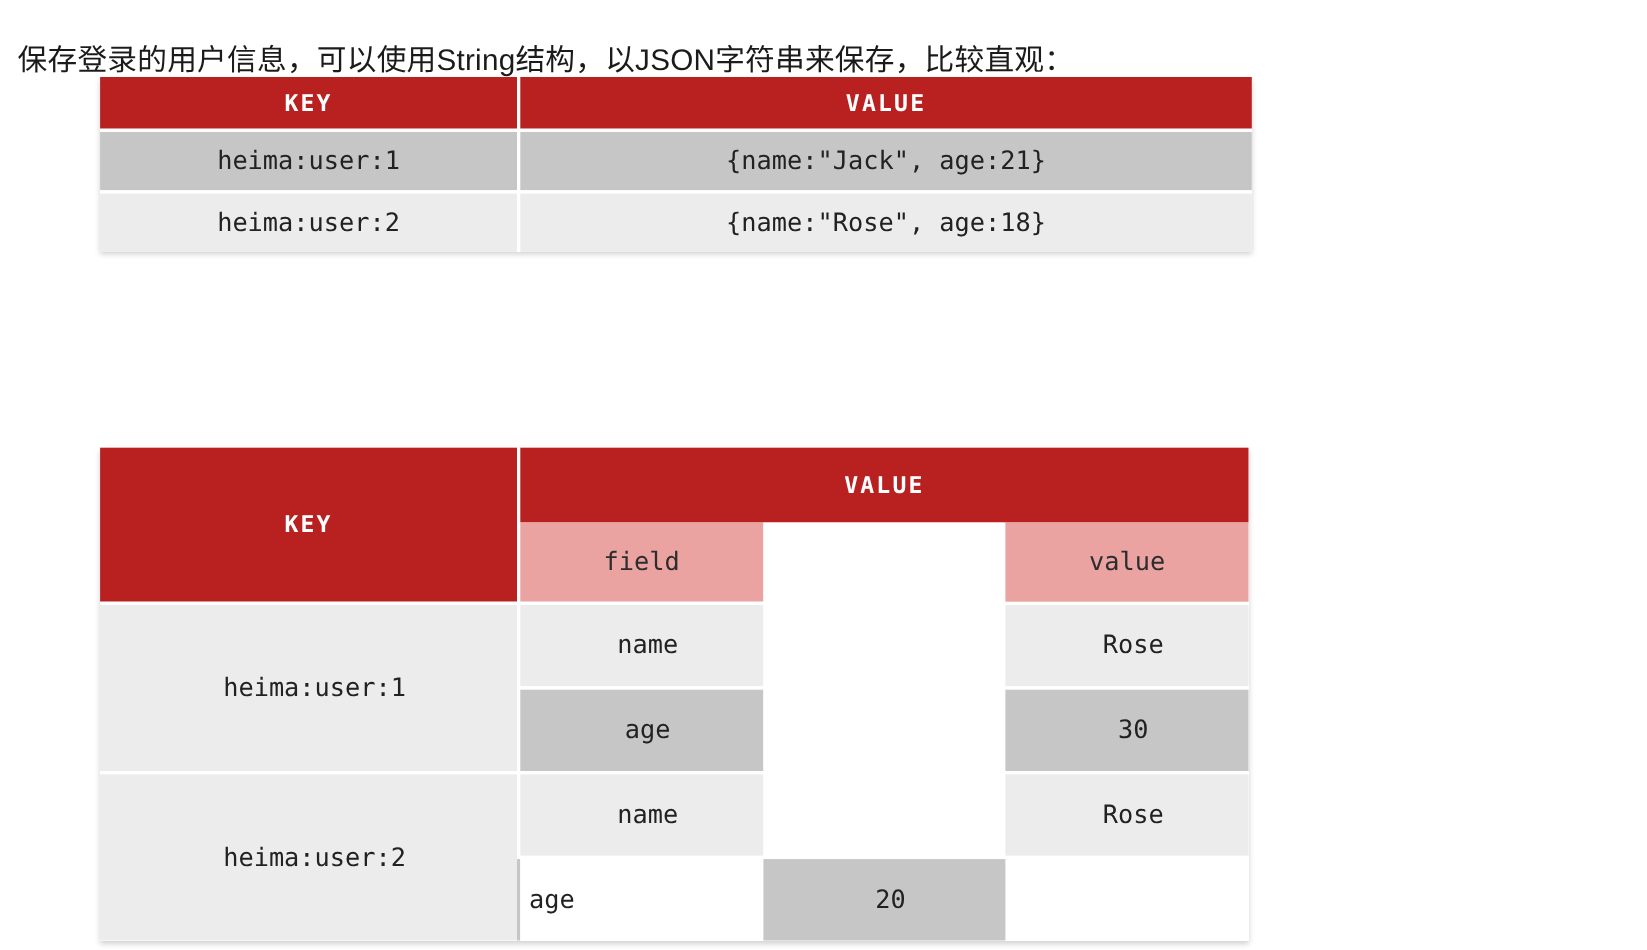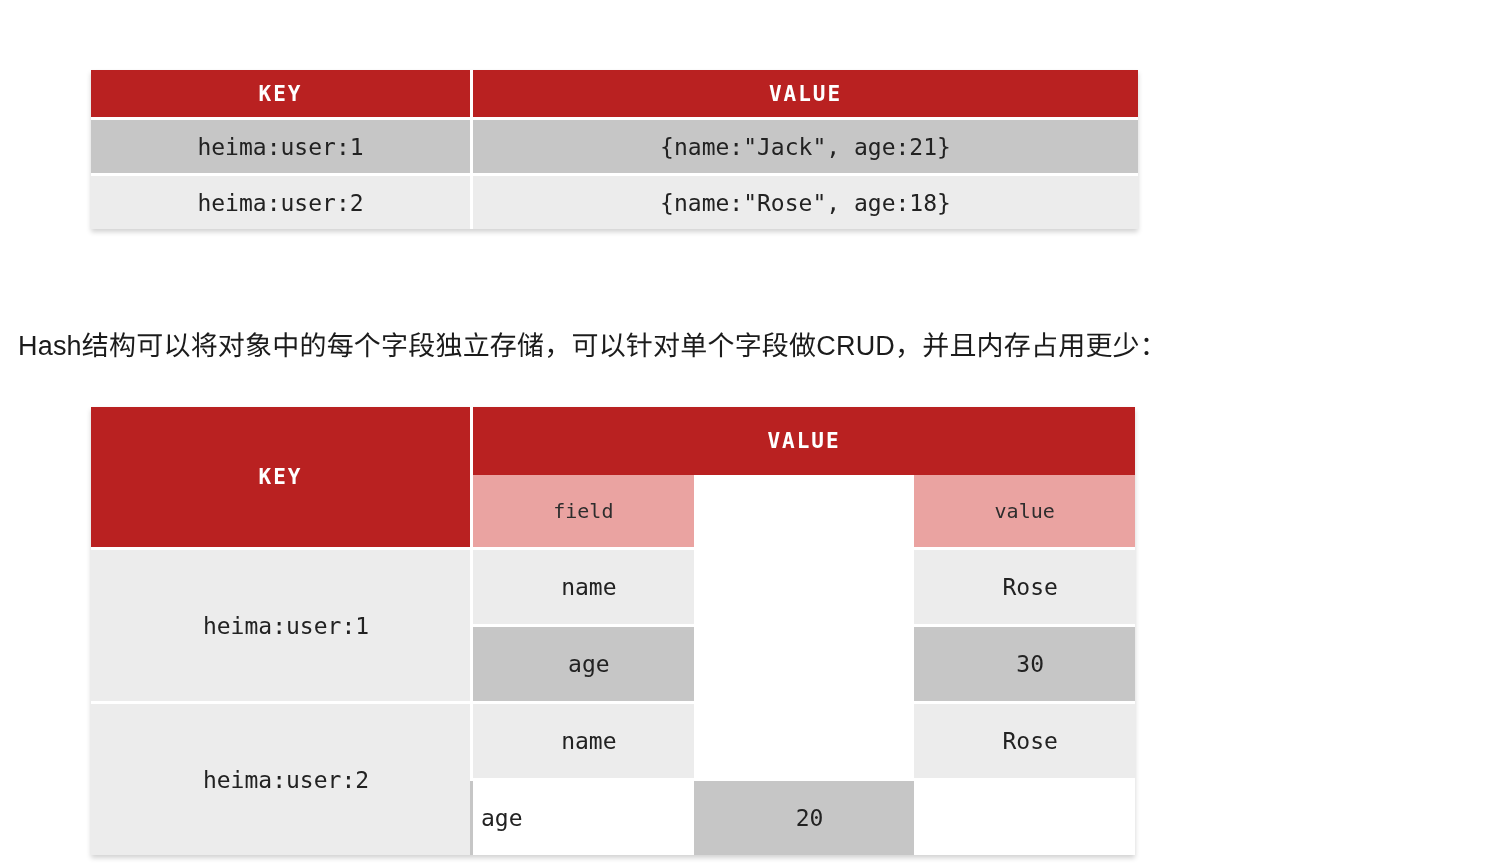--- a/index.html
+++ b/index.html
@@ -59,21 +59,21 @@
     color: #ffffff;
     font-weight: bold;
     font-size: 21px;
     letter-spacing: 2px;
     text-align: center;
     font-family: "DejaVu Sans Mono", "Liberation Mono", monospace;
   }
   .subhdr {
     background: #eaa3a1;
     color: #2d2d2d;
-    font-size: 20px;
+    font-size: 23px;
     text-align: center;
     font-family: "DejaVu Sans Mono", "Liberation Mono", monospace;
   }
   .cell-mono {
     font-family: "DejaVu Sans Mono", "Liberation Mono", monospace;
     font-size: 23px;
     text-align: center;
     color: #222222;
   }
   .row-dark { background: #c6c6c6; }
@@ -126,20 +126,21 @@
   #table-hash .subhdr { height: 72px; }
   #table-hash tr.hrow td { height: 74px; padding-left: 11px; }
   #table-hash .vsep { width: 3px; background: #ffffff; }
   #table-hash .hsep td { height: 3px; background: #ffffff; }
 </style>
 </head>
 <body>
 
 <div class="page">
 
+  <p class="para" id="para-1">保存登录的用户信息，可以使用String结构，以JSON字符串来保存，比较直观：</p>
 
   <table class="tbl" id="table-string">
     <tbody>
         <tr>
       <td class="hdr col-key">KEY</td>
       <td class="gapline" style="width:3px;"></td>
       <td class="hdr col-val">VALUE</td>
     </tr>
     <tr class="sep">
       <td></td>
@@ -157,21 +158,20 @@
       <td></td>
     </tr>
     <tr class="data-row">
       <td class="cell-mono row-light">heima:user:2</td>
       <td class="gapline"></td>
       <td class="cell-mono row-light">{name:"Rose", age:18}</td>
     </tr>
   </tbody>
     </table>
 
-  <p class="para" id="para-2">Hash结构可以将对象中的每个字段独立存储，可以针对单个字段做CRUD，并且内存占用更少：</p>
 
   <table class="tbl" id="table-hash">
 
     <tbody>
         <tr>
       <td class="keyhdr c-key" rowspan="2">KEY</td>
       <td class="vsep" rowspan="9"></td>
       <td class="hdr vhdr" colspan="3">VALUE</td>
     </tr>
     <tr>

